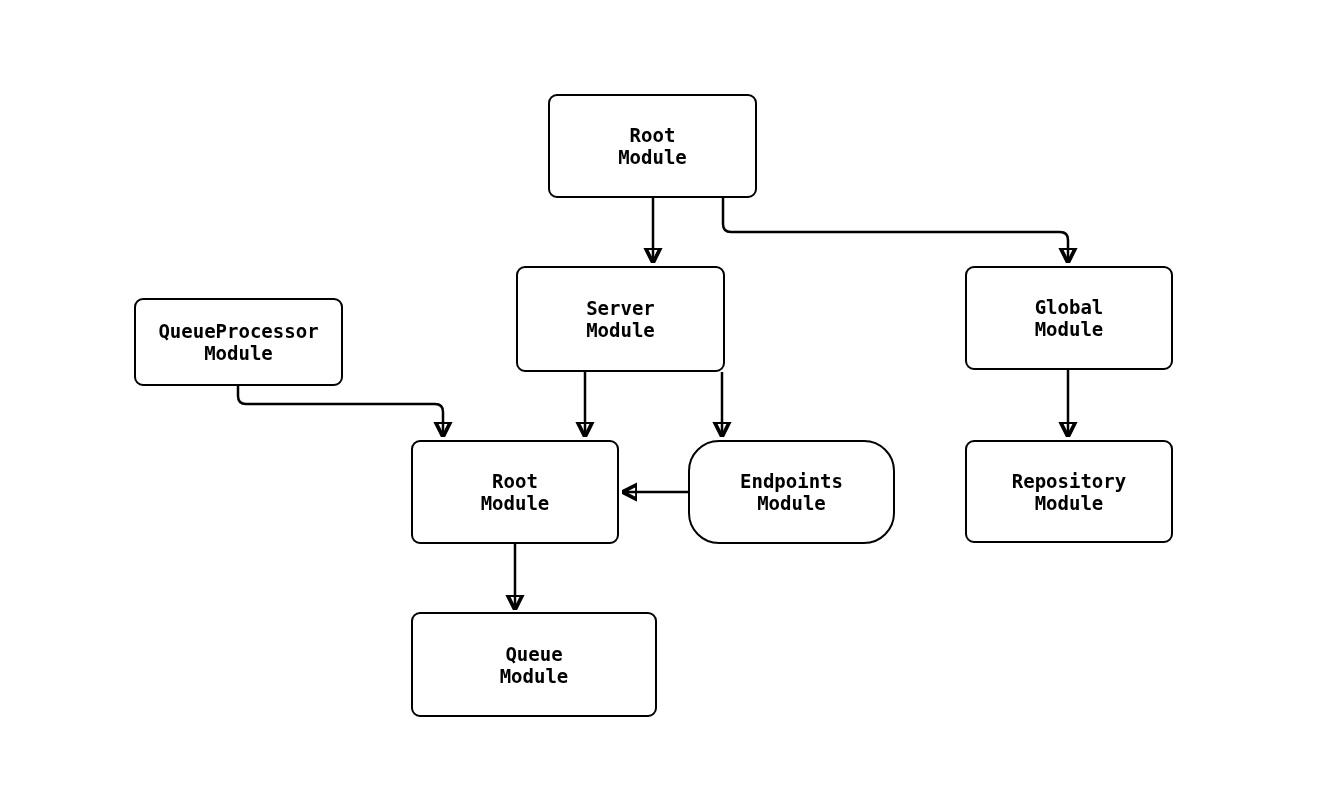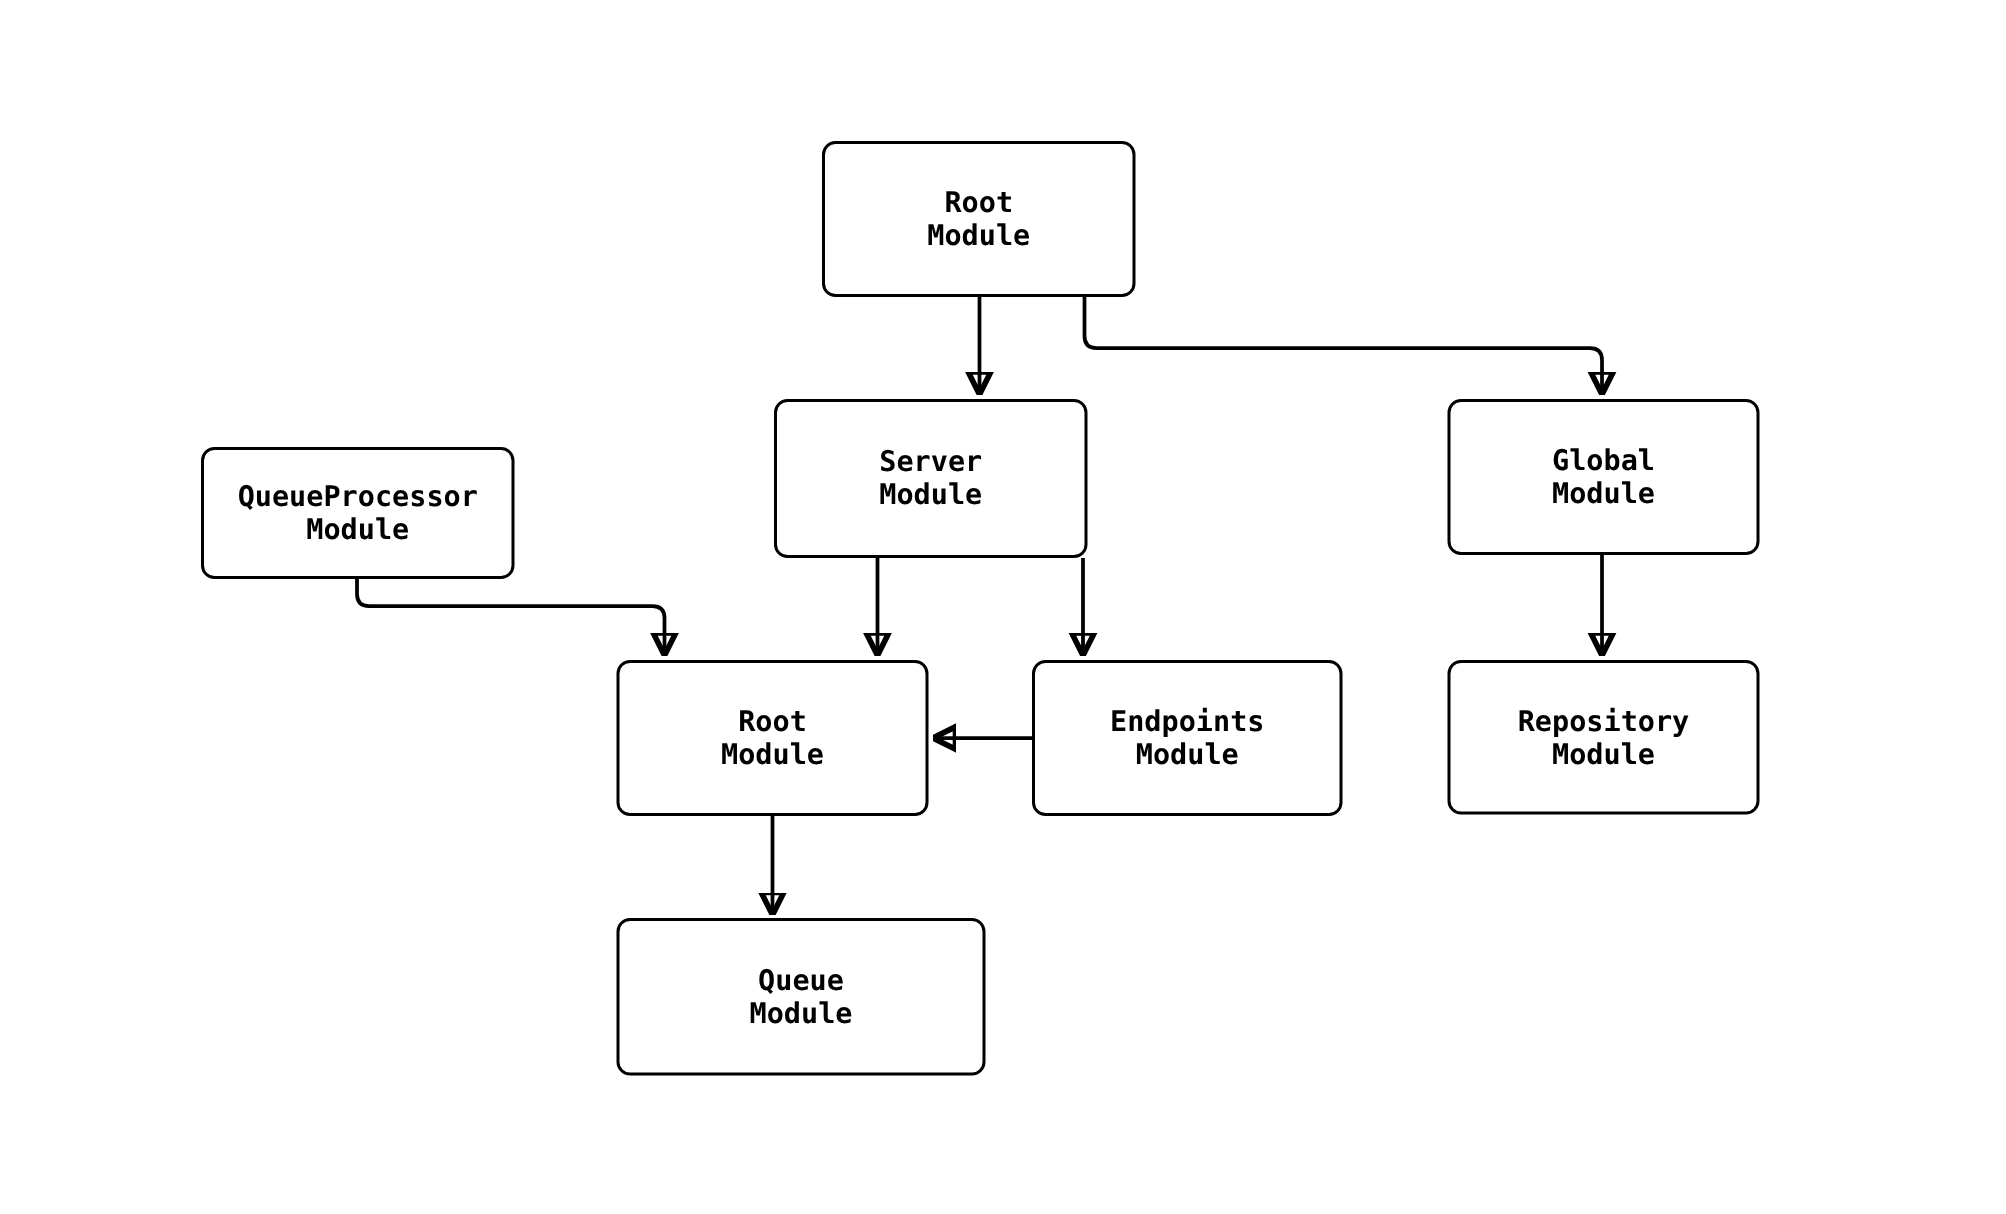--- a/index.html
+++ b/index.html
@@ -93,21 +93,21 @@
   <div class="node" style="left:965px; top:266px; width:208px; height:104px;">
     <span>Global</span>
     <span>Module</span>
   </div>
 
   <div class="node" style="left:411px; top:440px; width:208px; height:104px;">
     <span>Root</span>
     <span>Module</span>
   </div>
 
-  <div class="node" style="left:688px; top:440px; width:207px; height:104px;">
+  <div class="node" style="left:688px; top:440px; width:207px; height:104px;border-radius:31px;">
     <span>Endpoints</span>
     <span>Module</span>
   </div>
 
   <div class="node" style="left:965px; top:440px; width:208px; height:103px;">
     <span>Repository</span>
     <span>Module</span>
   </div>
 
   <div class="node" style="left:411px; top:612px; width:246px; height:105px;">

